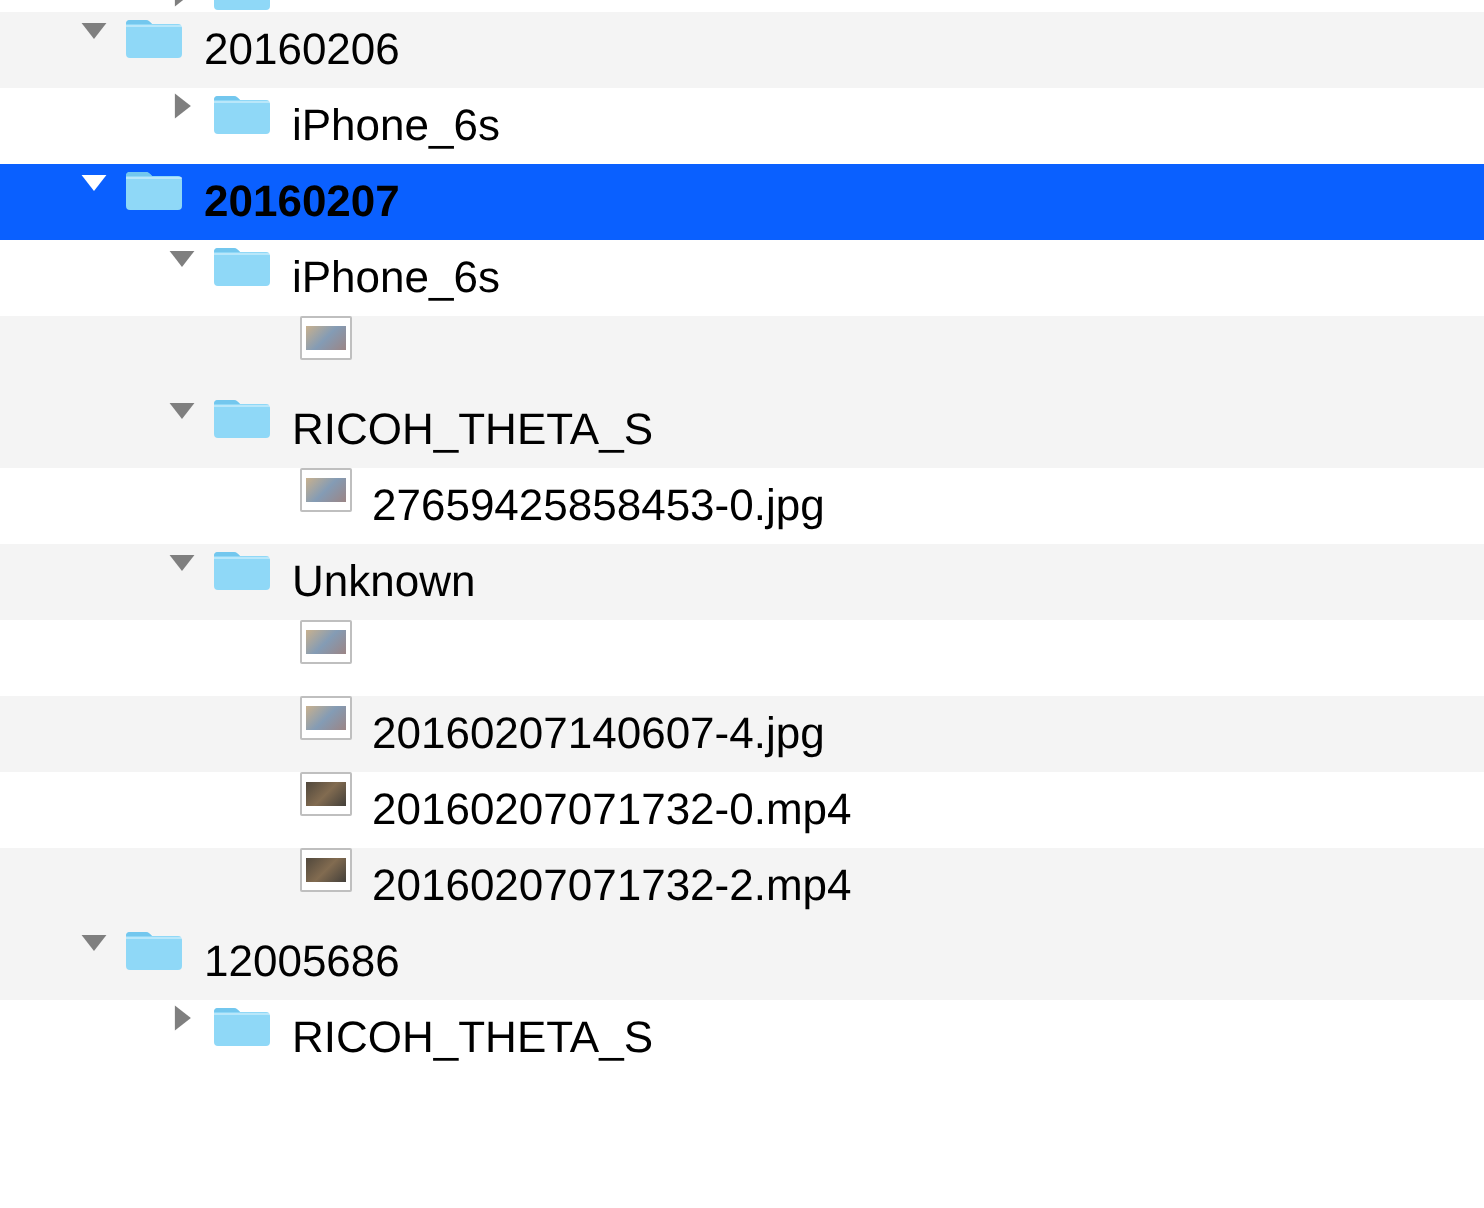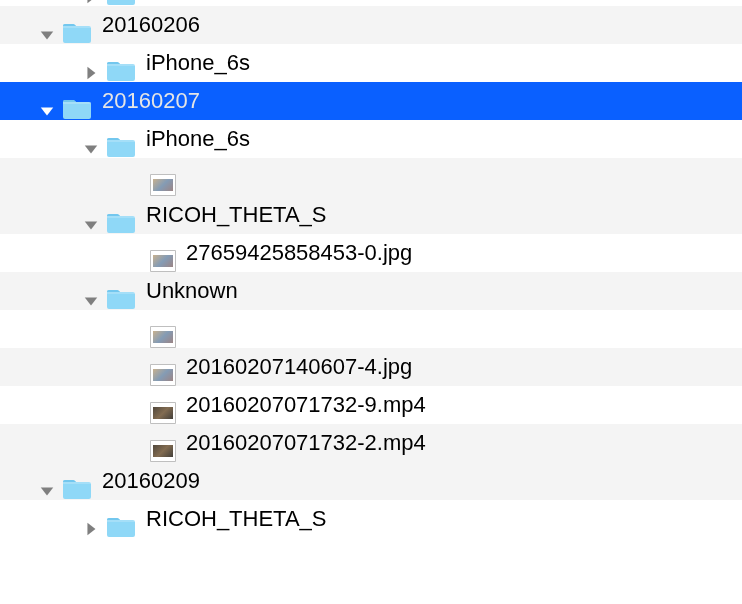--- a/index.html
+++ b/index.html
@@ -12,28 +12,28 @@
     background: #fff;
     color: #000;
   }
   .tree {
     width: 100%;
     height: 100%;
     user-select: none;
   }
   .row {
     display: flex;
-    align-items: flex-end;
+    align-items: flex-start;
     height: 38px;
     width: 100%;
     white-space: nowrap;
     padding-right: 8px;
   }
   .row.alt { background: #f4f4f4; }
-  .row.selected { background: #0a60ff; color: #e5e5e5; }
+  .row.selected { background: #0a60ff; color: #000000; font-weight: bold; }
   .indent { display: inline-block; height: 1px; }
   .disclosure {
     width: 18px;
     height: 18px;
     display: inline-flex;
     align-items: center;
     justify-content: center;
     margin-right: 6px;
     flex-shrink: 0;
   }
@@ -223,21 +223,21 @@
     <div class="row">
       <span class="indent" style="width:126px"></span>
       <span class="disclosure hidden">
     <svg viewBox="0 0 18 18" width="16" height="16">
           <path d="M5 2 L14 9 L5 16 Z" fill="#7f7f7f"></path>
         </svg>
   </span>
       <span class="file-icon video">
         <span class="thumb"></span>
       </span>
-      <span class="label">20160207071732-9.mp4</span>
+      <span class="label">20160207071732-0.mp4</span>
     </div>
     <div class="row alt">
       <span class="indent" style="width:126px"></span>
       <span class="disclosure hidden">
     <svg viewBox="0 0 18 18" width="16" height="16">
           <path d="M5 2 L14 9 L5 16 Z" fill="#7f7f7f"></path>
         </svg>
   </span>
       <span class="file-icon video">
         <span class="thumb"></span>
@@ -249,21 +249,21 @@
       <span class="disclosure ">
     <svg viewBox="0 0 18 18" width="16" height="16">
           <path d="M2 5 L16 5 L9 14 Z" fill="#7f7f7f"></path>
         </svg>
   </span>
       <svg class="folder-icon" viewBox="0 0 30 24">
     <path d="M1 6 Q1 4 3 4 L11 4 Q12 4 13 5 L14 6 L27 6 Q29 6 29 8 L29 21 Q29 23 27 23 L3 23 Q1 23 1 21 Z" fill="#8fd8f7"></path>
     <path d="M1 6 Q1 4 3 4 L11 4 Q12 4 13 5 L14 6 L1 6 Z" fill="#73c7ee"></path>
     <path d="M1 7 L29 7" stroke="rgba(255,255,255,0.5)" stroke-width="0.8"></path>
   </svg>
-      <span class="label">20160209</span>
+      <span class="label">12005686</span>
     </div>
     <div class="row" style="height: 38px;">
       <span class="indent" style="width:82px"></span>
       <span class="disclosure ">
     <svg viewBox="0 0 18 18" width="16" height="16">
           <path d="M5 2 L14 9 L5 16 Z" fill="#7f7f7f"></path>
         </svg>
   </span>
       <svg class="folder-icon" viewBox="0 0 30 24">
     <path d="M1 6 Q1 4 3 4 L11 4 Q12 4 13 5 L14 6 L27 6 Q29 6 29 8 L29 21 Q29 23 27 23 L3 23 Q1 23 1 21 Z" fill="#8fd8f7"></path>

